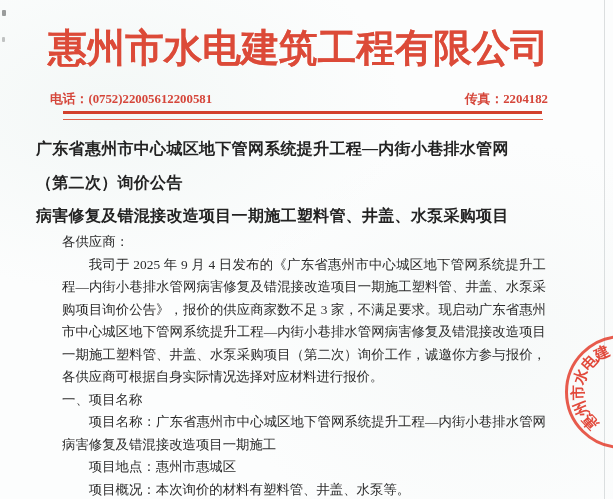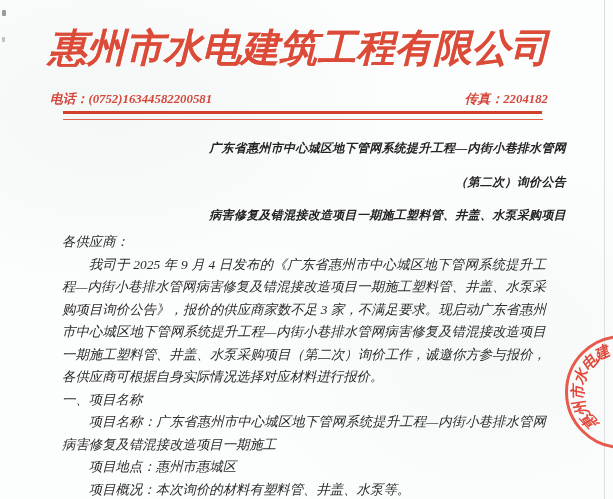--- a/index.html
+++ b/index.html
@@ -5,21 +5,20 @@
   * { margin:0; padding:0; box-sizing:border-box; }
   html,body { width:613px; height:499px; }
   body { font-family:"Liberation Serif","DejaVu Serif",serif; }
 
   .page {
     position:relative; width:613px; height:499px; overflow:hidden;
     background:
       radial-gradient(ellipse 420px 260px at 18% 22%, rgba(236,243,241,.55), transparent 70%),
       radial-gradient(ellipse 380px 300px at 80% 70%, rgba(240,244,243,.45), transparent 70%),
       #fcfdfd;
-    font-style: italic;
   }
 
   .page-edge-line {
     position:absolute; top:0; bottom:0; right:8px; width:1px;
     background:#c9ced0; opacity:.65;
   }
 
   .scan-mark { position:absolute; border-radius:1px; }
   .scan-mark.m1 { left:2px; top:10px; width:4px; height:6px; background:#4d4f4f; opacity:.55; }
   .scan-mark.m2 { left:2px; top:37px; width:3px; height:5px; background:#6b6d6d; opacity:.4; }
@@ -36,21 +35,21 @@
     display:flex; justify-content:space-between; align-items:baseline;
     font-size:12.8px; font-weight:bold; color:#d5463a; white-space:nowrap;
   }
   .contact-line .gap2 { }
   .rule-thick { position:absolute; top:111px; left:63px; width:479px; height:3px; background:#d2402c; }
   .rule-thin  { position:absolute; top:119px; left:63px; width:480px; height:1px; background:#e06049; }
 
   
   .doc-title {
     position:absolute; top:132px; left:36px; width:530px;
-    text-align:right; font-size:12px; font-weight:bold; color:#232323;
+    text-align:left; font-size:16px; font-weight:bold; color:#232323;
     line-height:33.5px; letter-spacing:.3px;
   }
 
   
   .doc-body {
     position:absolute; top:231px; left:62px; width:484px;
     font-size:13.4px; line-height:22.5px; color:#2b2b2b;
     text-align:justify; text-justify:inter-ideograph;
   }
   .doc-body .indent { text-indent:2em; }
@@ -73,21 +72,21 @@
 
 <div class="page">
 
   <div class="page-edge-line"></div>
   <div class="scan-mark m1"></div>
   <div class="scan-mark m2"></div>
 
   <div class="company-name">惠州市水电建筑工程有限公司</div>
 
   <div class="contact-line">
-    <span><span>电话：</span><span>(0752)1634458</span><span class="gap2">2200581</span></span>
+    <span><span>电话：</span><span>(0752)2200561</span><span class="gap2">2200581</span></span>
     <span><span>传真：</span><span>2204182</span></span>
   </div>
 
   <div class="rule-thick"></div>
   <div class="rule-thin"></div>
 
   <div class="doc-title">
     <div>广东省惠州市中心城区地下管网系统提升工程—内街小巷排水管网</div>
     <div>（第二次）询价公告</div>
     <div>病害修复及错混接改造项目一期施工塑料管、井盖、水泵采购项目</div>

